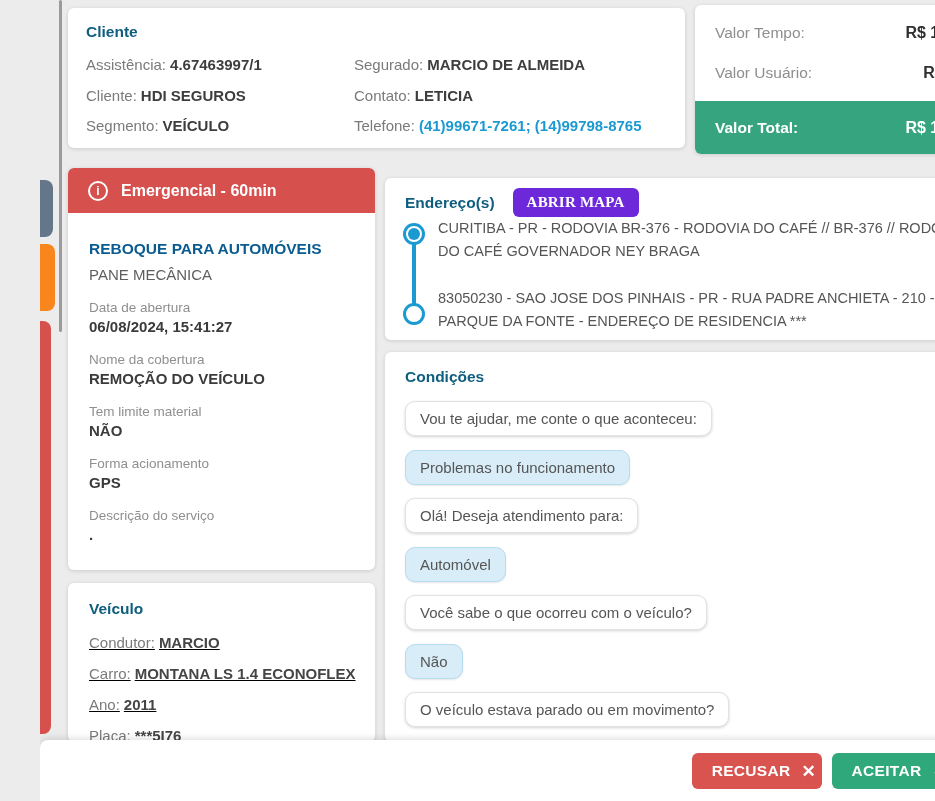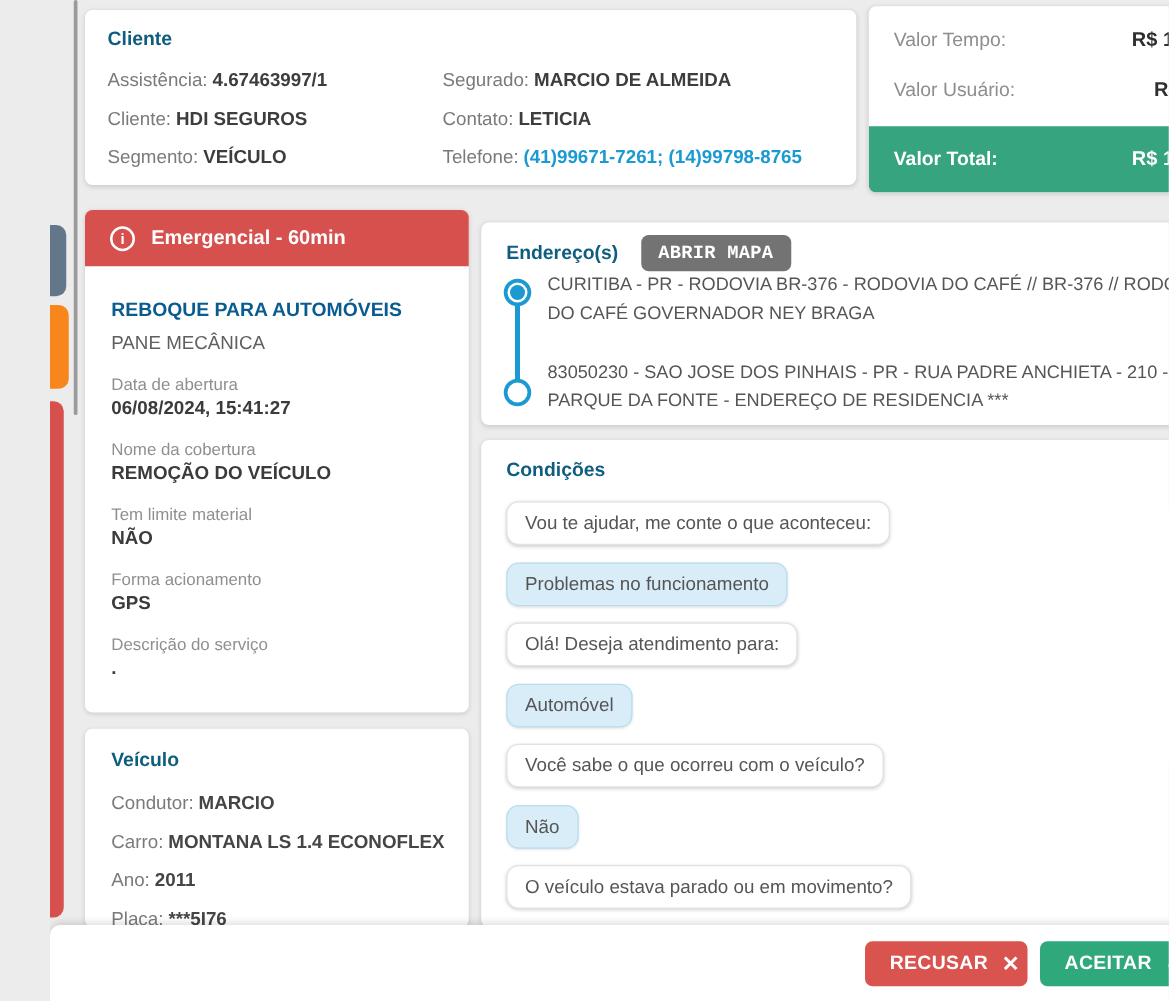--- a/index.html
+++ b/index.html
@@ -69,28 +69,28 @@
   .banner-label{color:#fff;font-weight:bold;font-size:16px;margin-left:13px;}
   .service-body{padding:27px 21px 0 21px;}
   .service-name{color:#0a5c90;font-weight:bold;font-size:15.5px;}
   .service-sub{color:#5f5f5f;font-size:15px;margin-top:8px;}
   .fgroup{margin-top:17px;}
   .flabel{color:#8f8f8f;font-size:13.5px;}
   .fvalue{color:#3b3b3b;font-size:15px;font-weight:600;margin-top:3px;}
   
   .vehicle-card{left:28px;top:583px;width:307px;height:159px;padding:17px 21px;overflow:hidden;}
   .vehicle-rows{margin-top:9px;}
-  .vehicle-rows .info-row{line-height:31px;white-space:nowrap;}
+  .vehicle-rows .info-row{line-height:31px;white-space:nowrap;text-decoration:underline;}
   .vehicle-rows .val{font-weight:600;color:#454545;}
   
   .addr-card{left:345px;top:178px;width:590px;height:162px;}
   .addr-head{display:flex;align-items:center;padding:10px 0 0 20px;}
   .map-btn{
-    margin-left:18px;background:#737373;color:#fff;border:none;
-    font-family:Liberation Mono, monospace;font-weight:bold;font-size:15px;
+    margin-left:18px;background:#6d28d9;color:#fff;border:none;
+    font-family:Liberation Serif, serif;font-weight:bold;font-size:15px;
     padding:6px 14px;border-radius:6px;cursor:pointer;letter-spacing:.2px;
   }
   .radio{position:absolute;width:22px;height:22px;border:3px solid #1b9ad2;border-radius:50%;background:#fff;box-sizing:border-box;cursor:pointer;}
   .radio.selected::after{content:"";position:absolute;inset:2px;background:#1b9ad2;border-radius:50%;}
   .radio-1{left:18px;top:45px;}
   .radio-2{left:18px;top:125px;}
   .tl-line{position:absolute;left:27px;top:66px;width:4px;height:60px;background:#1b9ad2;}
   .addr-text{position:absolute;left:53px;width:528px;font-size:14.5px;line-height:23px;color:#555;}
   .addr-1{top:39px;}
   .addr-2{top:109px;}

